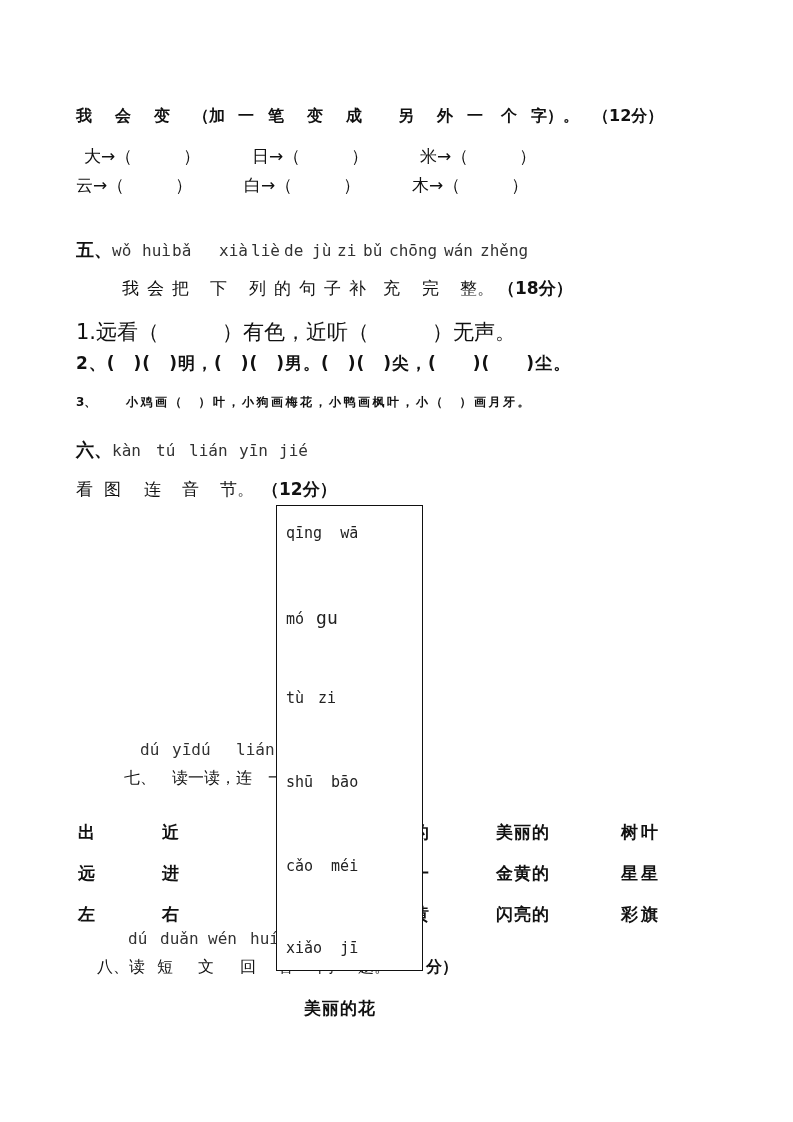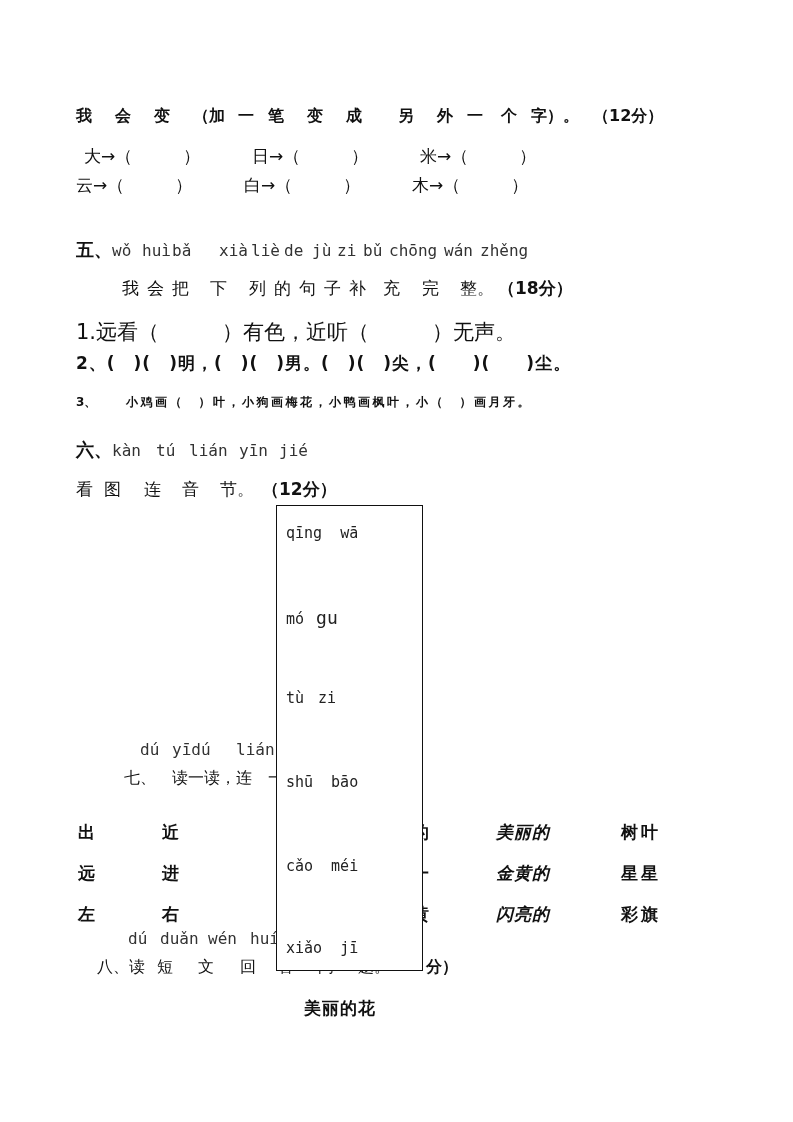--- a/index.html
+++ b/index.html
@@ -69,21 +69,21 @@
 <div class="abs cnb" style="left:162px; top:812px; line-height:41px;">
   <div>近</div>
   <div>进</div>
   <div>右</div>
 </div>
 <div class="abs cnb" style="left:412px; top:812px; line-height:41px;">
   <div>的</div>
   <div>一</div>
   <div>黄</div>
 </div>
-<div class="abs cnb" style="left:496px; top:812px; line-height:41px; letter-spacing:1px;font-style:italic;">
+<div class="abs cnb" style="left:496px; top:812px; line-height:41px; letter-spacing:1px;">
   <div>美丽的</div>
   <div>金黄的</div>
   <div>闪亮的</div>
 </div>
 <div class="abs cnb" style="left:621px; top:812px; line-height:41px; letter-spacing:3px;">
   <div>树叶</div>
   <div>星星</div>
   <div>彩旗</div>
 </div>
 

